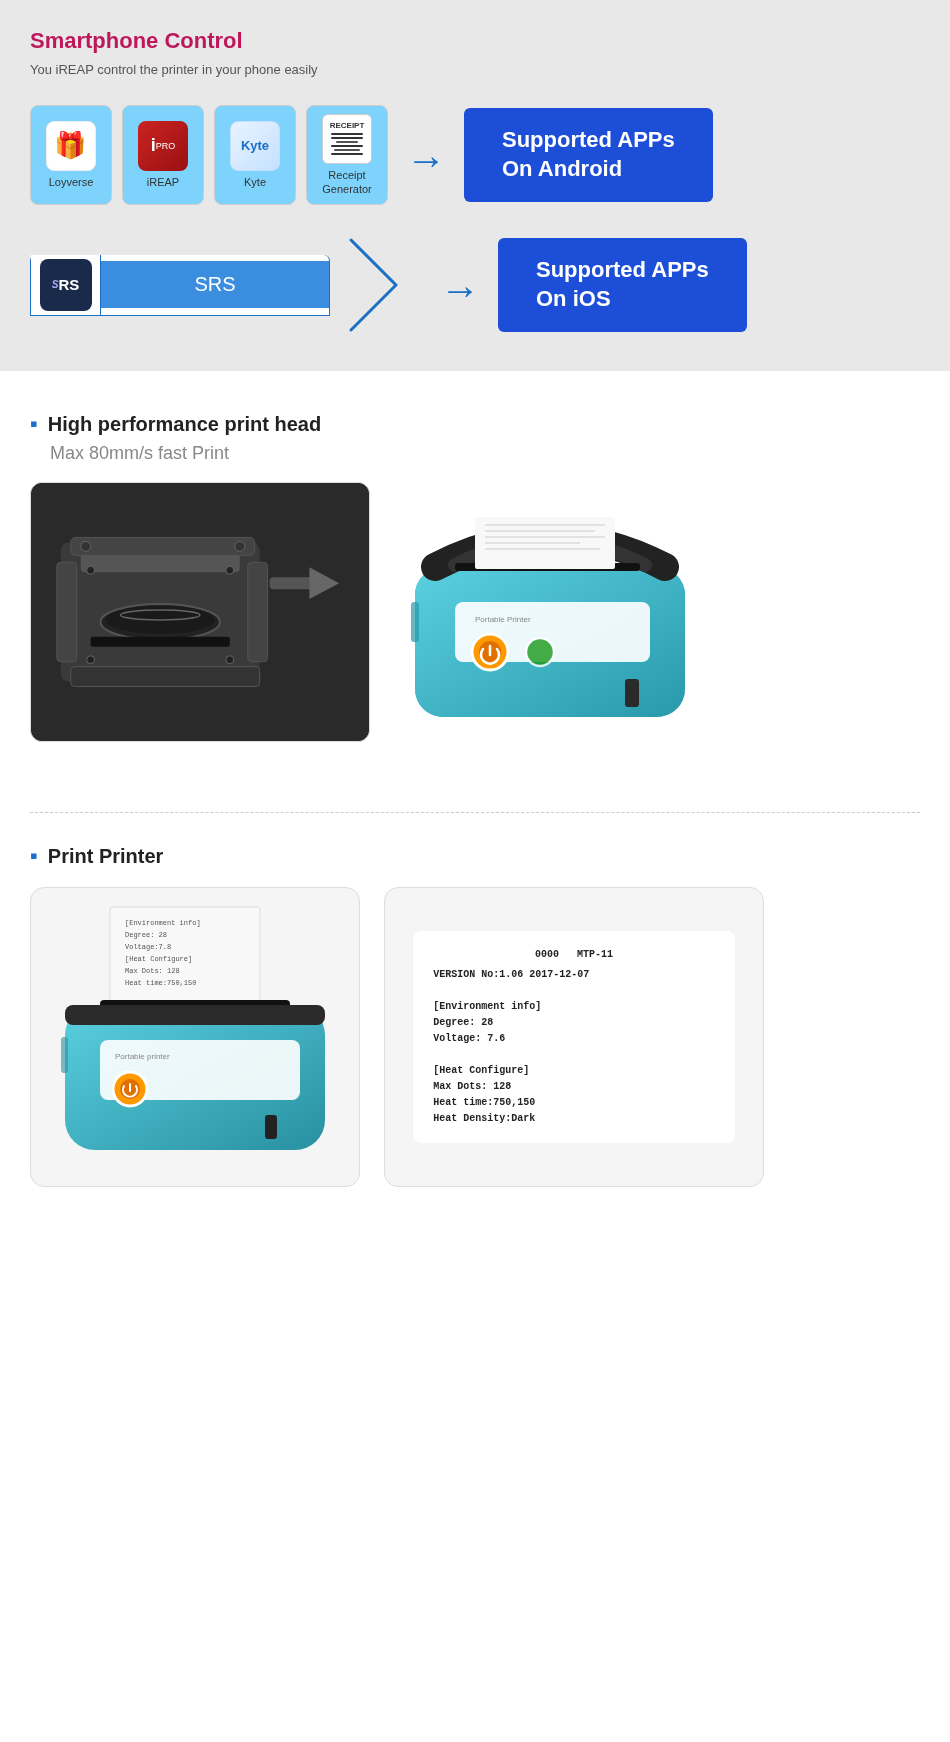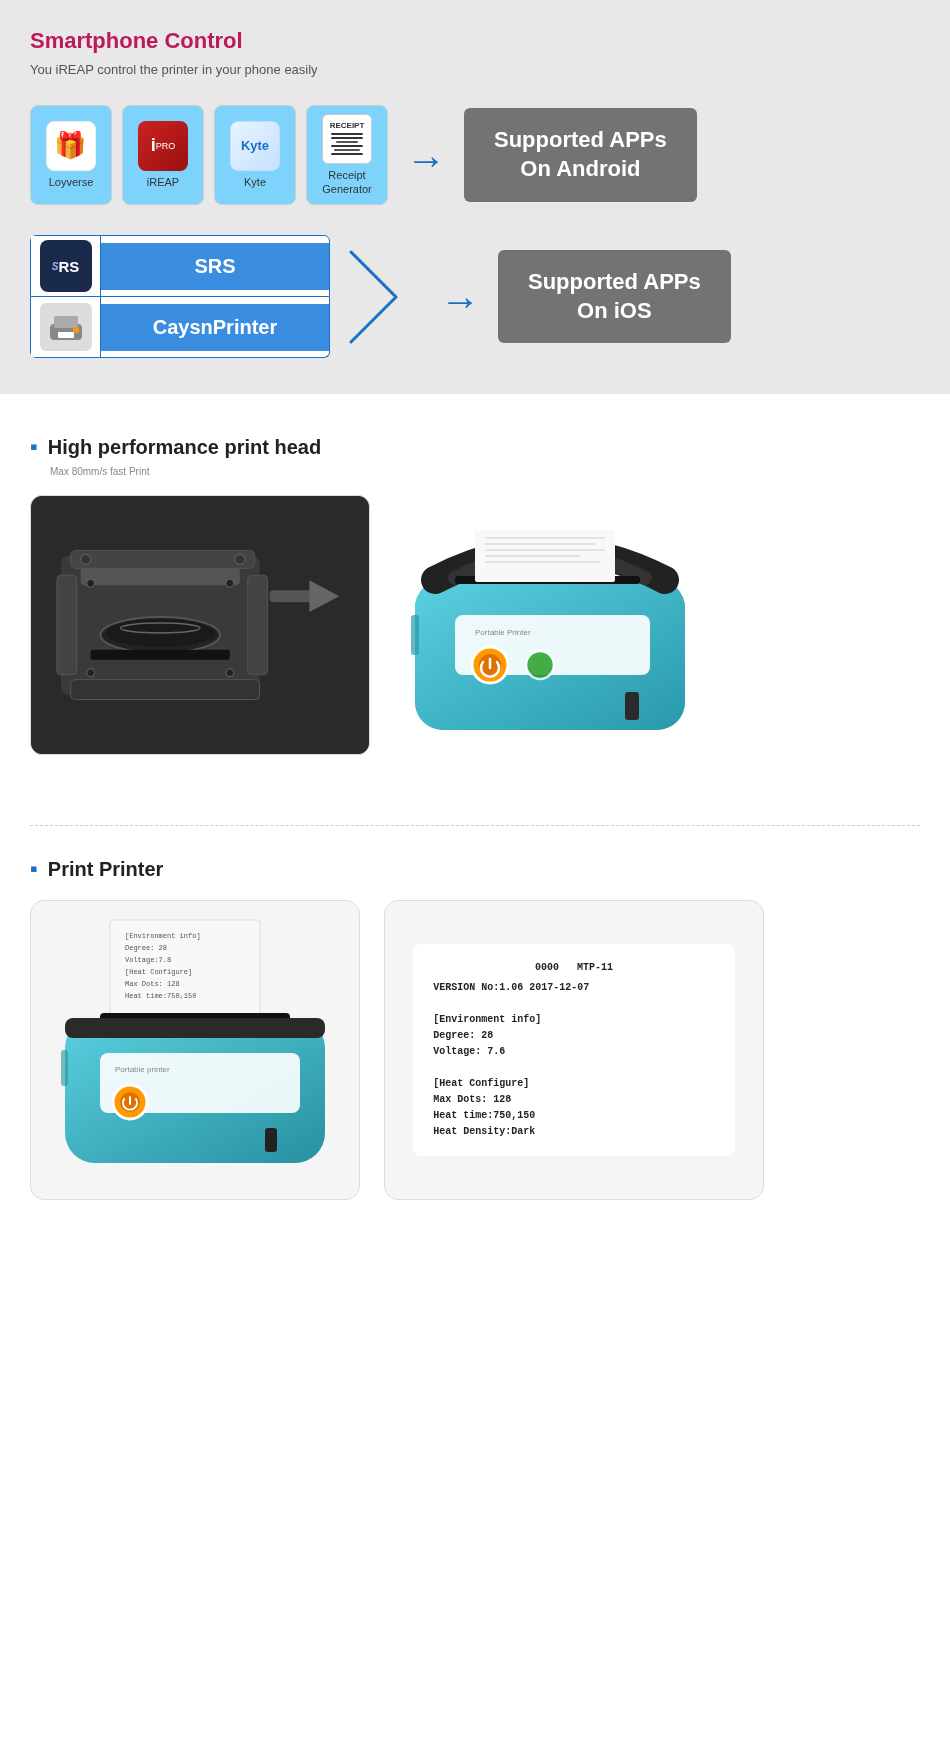--- a/index.html
+++ b/index.html
@@ -76,27 +76,27 @@
     }
 
     .arrow-right {
       font-size: 40px;
       color: #1a6fc7;
       margin: 0 18px;
       font-weight: 300;
     }
 
     .supported-badge {
-      background: #737373;
+      background: #1d4ed8;
       color: #fff;
       font-size: 22px;
       font-weight: bold;
       border-radius: 6px;
-      padding: 18px 30px;
-      text-align: center;
+      padding: 18px 38px;
+      text-align: left;
       line-height: 1.3;
       min-width: 230px;
     }
 
     
     .ios-row {
       display: flex;
       align-items: center;
     }
 
@@ -132,21 +132,21 @@
       justify-content: center;
       border-right: 1.5px solid #1a6fc7;
       background: #fff;
       flex-shrink: 0;
     }
 
     .ios-app-label {
       flex: 1;
       text-align: left;
       font-size: 20px;
-      font-weight: bold;
+      font-weight: normal;
       color: #333;
       background: #3b8de0;
       color: #fff;
       padding: 12px 8px;
       height: 100%;
       display: flex;
       align-items: center;
       justify-content: center;
     }
 
@@ -170,21 +170,21 @@
       gap: 6px;
     }
 
     .feature-title-accent {
       color: #1a6fc7;
       font-size: 22px;
       margin-right: 4px;
     }
 
     .feature-subtitle {
-      font-size: 10px;
+      font-size: 18px;
       color: #888;
       margin-bottom: 18px;
       margin-left: 20px;
     }
 
     .feature-images {
       display: flex;
       align-items: center;
       gap: 20px;
     }
@@ -366,33 +366,20 @@
       <div class="ios-app-item" style="border-radius:6px 6px 0 0; border-bottom:1px solid #1a6fc7;">
         <div class="ios-app-icon">
           <div style="width:52px;height:52px;border-radius:8px;background:#1a2a4a;display:flex;align-items:center;justify-content:center;font-size:15px;font-weight:bold;color:#fff;">
             <span style="color:#aaf;font-size:10px;font-style:italic;">S</span>
               <span style="color:#fff;font-size:15px;font-weight:bold;">RS</span>
           </div>
         </div>
         <div class="ios-app-label">SRS</div>
       </div>
 
-      <div class="ios-app-item" style="border-radius:0 0 6px 6px; border-top:none;">
-        <div class="ios-app-icon">
-          <div style="width:52px;height:48px;border-radius:6px;background:#ddd;display:flex;align-items:center;justify-content:center;">
-            <svg width="40" height="38" viewBox="0 0 40 38">
-              <rect x="4" y="16" width="32" height="16" rx="4" fill="#888"></rect>
-              <rect x="8" y="8" width="24" height="12" rx="2" fill="#aaa"></rect>
-              <rect x="12" y="24" width="16" height="6" rx="1" fill="#fff"></rect>
-              <circle cx="30" cy="22" r="3" fill="#f90"></circle>
-            </svg>
-          </div>
-        </div>
-        <div class="ios-app-label">CaysnPrinter</div>
-      </div>
     </div>
 
     <div style="margin:0 16px;display:flex;align-items:center;">
       <svg width="60" height="100" viewBox="0 0 60 100">
         <polyline points="5,5 50,50 5,95" fill="none" stroke="#1a6fc7" stroke-width="3" stroke-linejoin="round" stroke-linecap="round"></polyline>
       </svg>
     </div>
 
     <div class="arrow-right">→</div>
 

